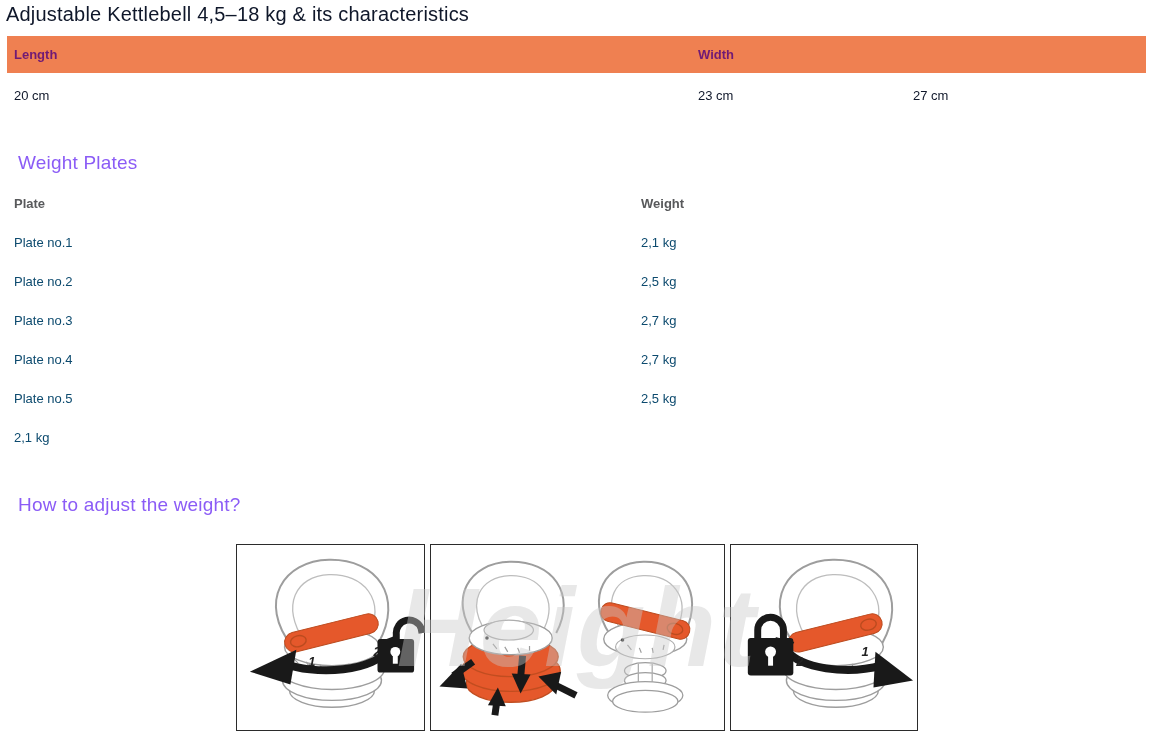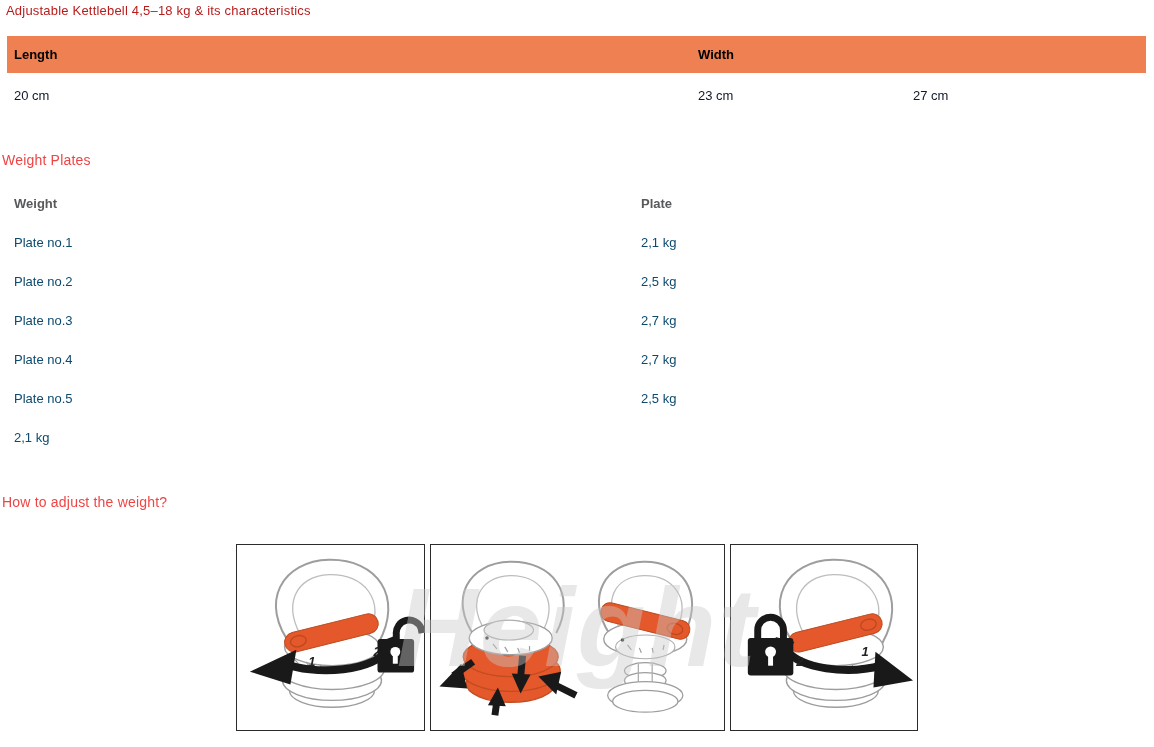--- a/index.html
+++ b/index.html
@@ -3,38 +3,38 @@
 <meta charset="utf-8">
 <style>
   * { margin:0; padding:0; box-sizing:border-box; }
   html,body { background:#ffffff; }
   body {
     width:1154px; height:747px; position:relative; overflow:hidden;
     font-family:"Liberation Sans", sans-serif;
   }
   .page-title {
     position:absolute; top:3px; left:6px;
-    font-size:13px; font-weight:400; color:#b91c1c; letter-spacing:.2px;
+    font-size:20px; font-weight:400; color:#0f172a; letter-spacing:.2px;
   }
   
   .dim-header {
     position:absolute; top:36px; left:7px; right:8px; height:37px;
     background:#ef8051; display:grid; grid-template-columns:684px 215px 1fr;
-    align-items:center; color:#000000; font-size:13px; font-weight:700;
+    align-items:center; color:#701a75; font-size:13px; font-weight:700;
   }
   .dim-header > div { padding-left:7px; }
   .dim-values {
     position:absolute; top:88px; left:7px; right:8px;
     display:grid; grid-template-columns:684px 215px 1fr;
     color:#0f172a; font-size:13px;
   }
   .dim-values > div { padding-left:7px; }
   .section-title {
-    position:absolute; left:2px;
-    font-size:14px; font-weight:400; color:#ef4444; letter-spacing:.2px;
+    position:absolute; left:18px;
+    font-size:19px; font-weight:400; color:#8b5cf6; letter-spacing:.2px;
   }
   .section-title.plates { top:152px; }
   .section-title.howto  { top:494px; }
   
   .plates-table { position:absolute; top:196px; left:7px; right:8px; font-size:13px; }
   .plates-hrow, .plate-row {
     display:grid; grid-template-columns:627px 1fr; height:15px; line-height:15px;
   }
   .plates-hrow > div, .plate-row > div { padding-left:7px; }
   .plates-hrow { font-weight:700; color:#58595b; }
@@ -70,22 +70,22 @@
 </div>
 <div class="dim-values">
   <div>20 cm</div>
   <div>23 cm</div>
   <div>27 cm</div>
 </div>
 
 <h2 class="section-title plates">Weight Plates</h2>
 <div class="plates-table">
   <div class="plates-hrow">
+    <div>Plate</div>
     <div>Weight</div>
-    <div>Plate</div>
   </div>
   <div class="plate-row">
     <div>Plate no.1</div>
     <div>2,1 kg</div>
   </div>
   <div class="plate-row">
     <div>Plate no.2</div>
     <div>2,5 kg</div>
   </div>
   <div class="plate-row">

